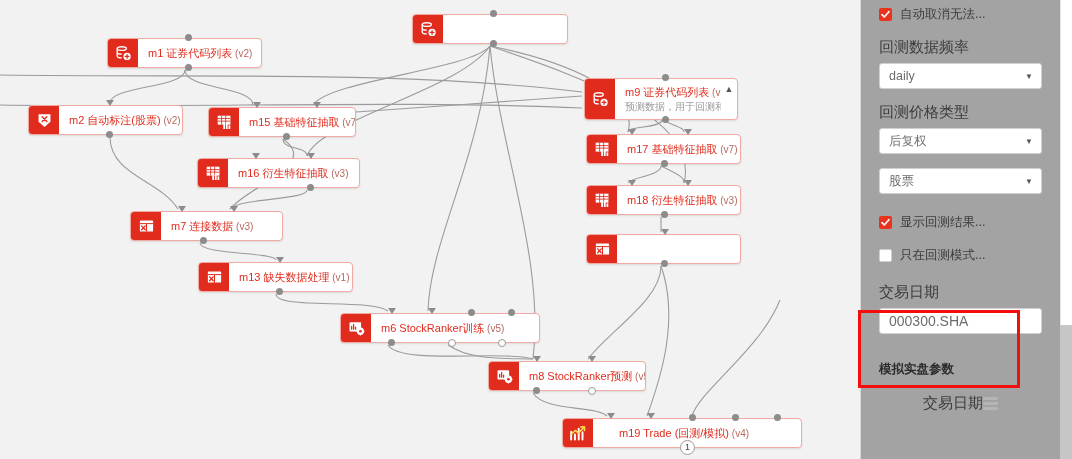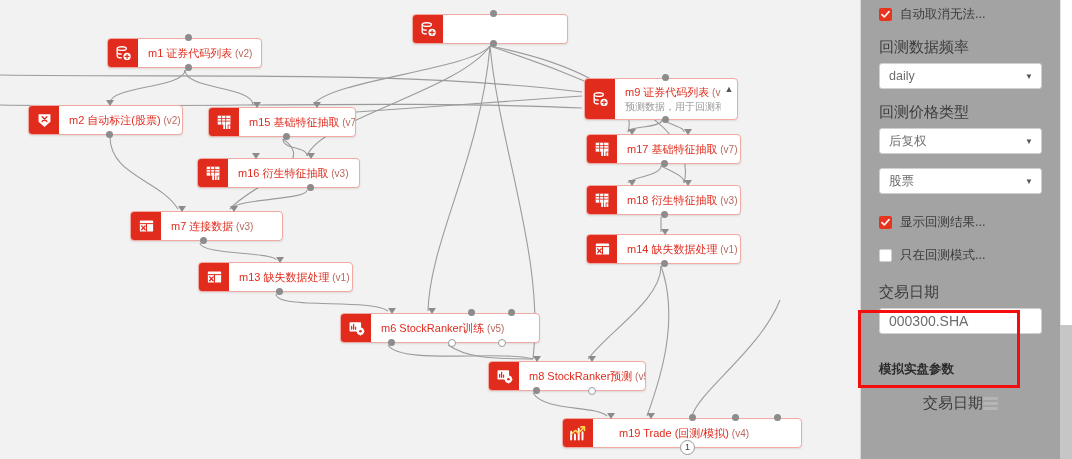--- a/index.html
+++ b/index.html
@@ -438,23 +438,20 @@
         <div class="port " style="left: 661px; top: 211px;"></div>
         <div class="node" style="left: 586px; top: 234px; width: 155px;">
           <div class="node-icon">
             <svg width="17" height="17" viewBox="0 0 20 20" fill="none">
               <rect x="2.2" y="3" width="15.6" height="13" rx="1" fill="#ffffff"></rect>
               <path d="M2.2 6.6h15.6" stroke="#e02b1d" stroke-width="1.2"></path>
               <path d="M10 6.6v9.4" stroke="#e02b1d" stroke-width="1.2"></path>
               <path d="M4.3 9.2l4.2 4.6M8.5 9.2l-4.2 4.6" stroke="#e02b1d" stroke-width="1.5" stroke-linecap="round"></path>
             </svg>
           </div>
-          <div class="node-body">
-            <div class="node-title">m14 缺失数据处理<span class="ver"> (v1)</span></div>
-          </div>
         </div>
         <div class="port arrow" style="left: 661px; top: 229px;"></div>
         <div class="port " style="left: 661px; top: 260px;"></div>
       </div>
   </div>
 
   <div id="panel">
 
     <div class="check-row" style="margin-top:4px;">
       <span class="chk on">

